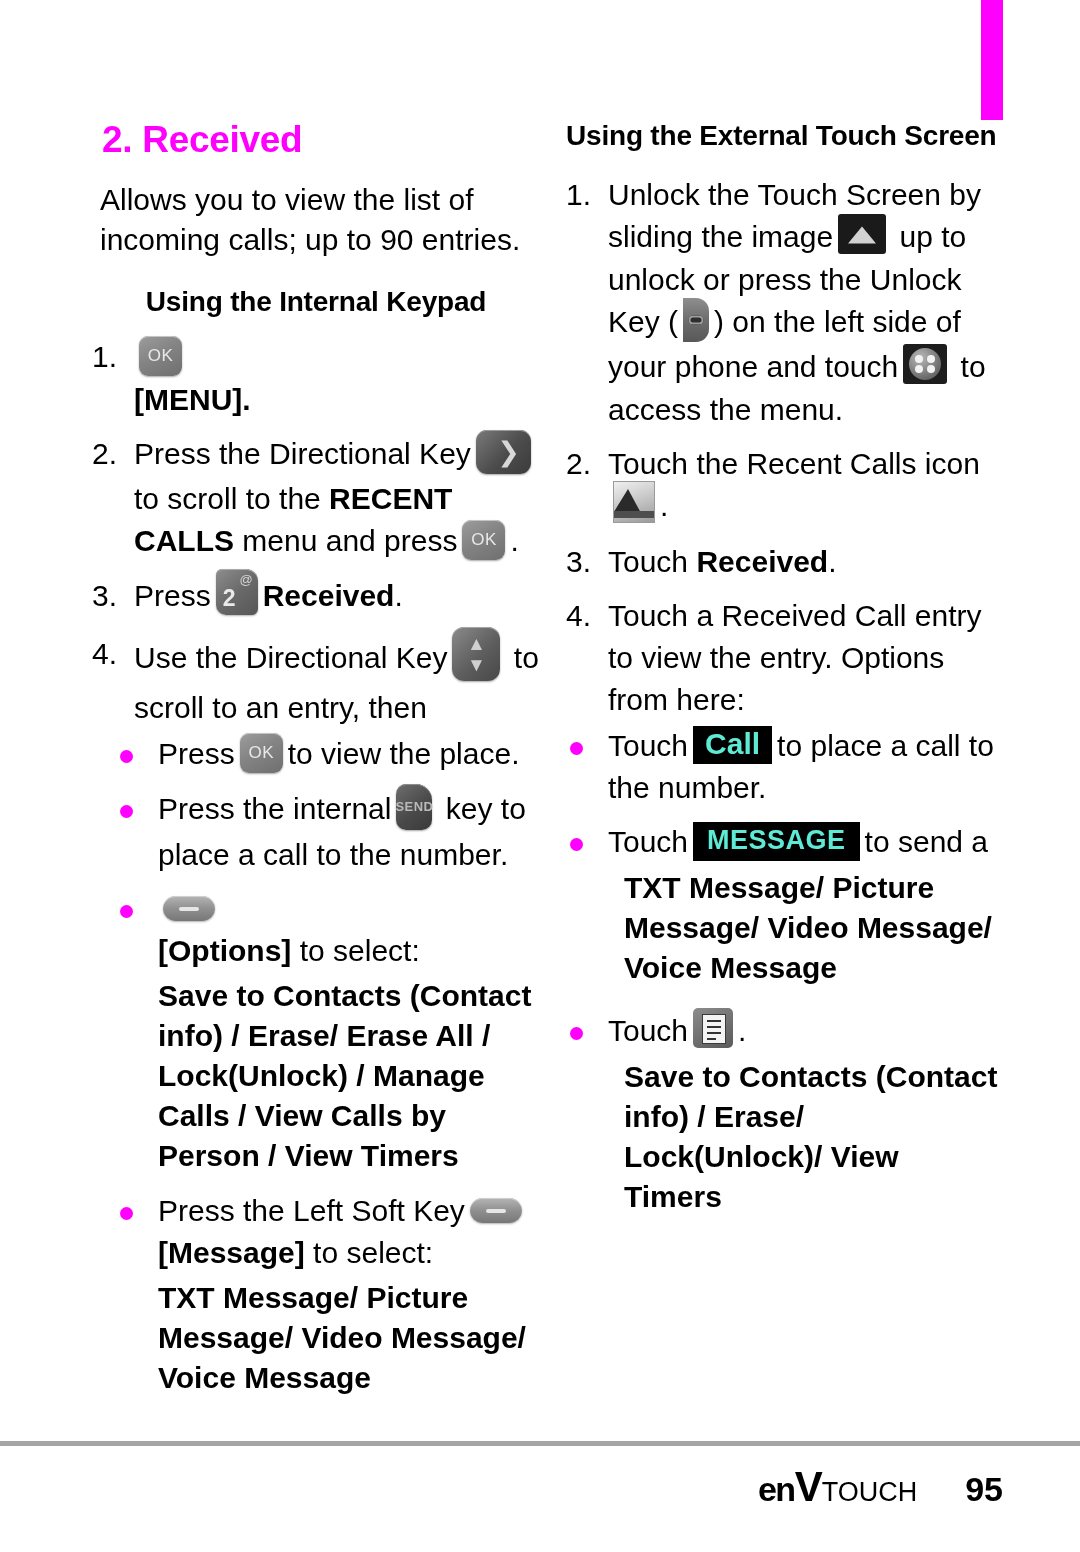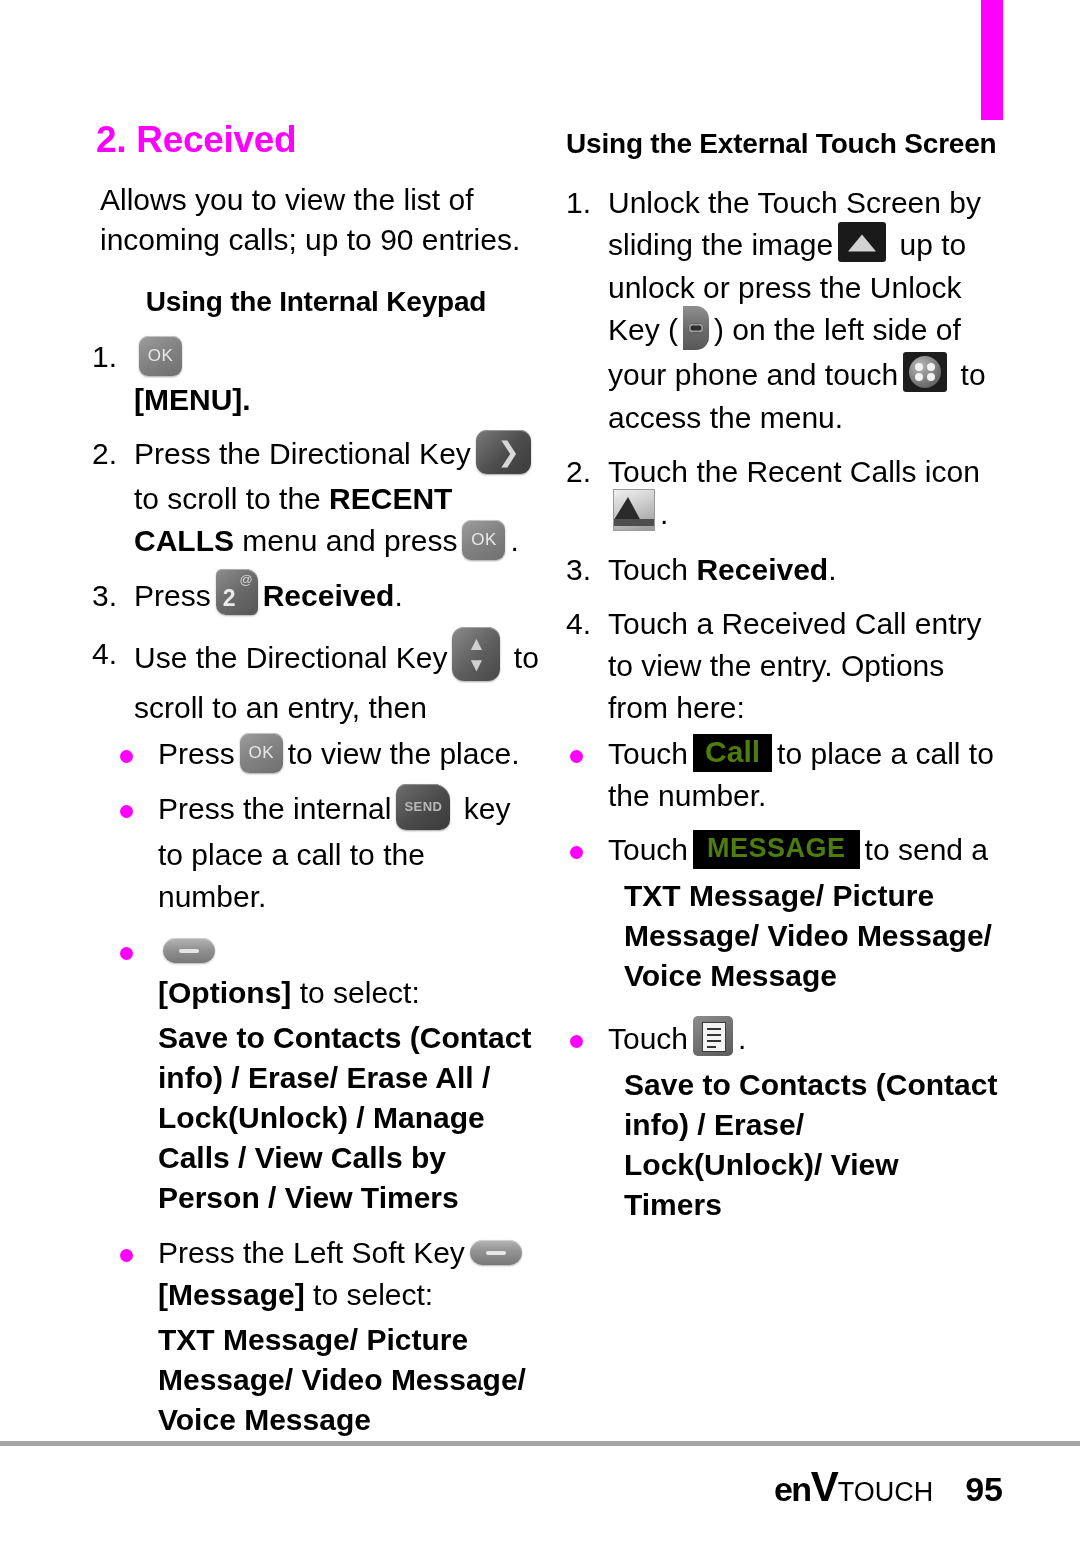--- a/index.html
+++ b/index.html
@@ -47,21 +47,21 @@
   }
   .col-left  { left: 92px;  width: 448px; }
   .col-right { left: 566px; width: 432px; }
 
   
   .section-title {
     color: #ff00ff;
     font-weight: bold;
     font-size: 37px;
     line-height: 44px;
-    margin: 0 0 18px 4px;
+    margin: 0 0 18px 10px;
     letter-spacing: -0.3px;
   }
 
   .intro {
     font-size: 30px;
     line-height: 40px;
     margin: 0 0 24px 8px;
   }
 
   .subhead {
@@ -69,21 +69,21 @@
     font-size: 28px;
     line-height: 36px;
     margin: 0 0 16px 0;
     letter-spacing: -0.2px;
     text-align: center;
   }
   .subhead-right {
     font-weight: bold;
     font-size: 28px;
     line-height: 36px;
-    margin: 8px 0 20px 0;
+    margin: 0 0 20px 0;
     letter-spacing: -0.2px;
   }
 
   
   .step {
     position: relative;
     font-size: 30px;
     line-height: 42px;
     margin: 0 0 12px 0;
     padding-left: 42px;
@@ -210,21 +210,21 @@
   .ico-key2 .at {
     position: absolute;
     right: 5px; top: 4px;
     color: #d5d5d5;
     font-size: 13px;
     line-height: 1;
   }
 
   
   .ico-send {
-    width: 54px; height: 46px;
+    width: 36px; height: 46px;
     border-radius: 10px 16px 10px 10px;
     background: linear-gradient(140deg,#6e6e6e 0%,#4a4a4a 55%,#3a3a3a 100%);
     box-shadow: inset 0 1px 0 #8d8d8d, 0 1px 2px rgba(0,0,0,.35);
     top: -4px;
   }
   .ico-send .lbl {
     position: absolute; inset: 0;
     display:flex; align-items:center; justify-content:center;
     color: #b9b9b9;
     font-size: 13px;
@@ -355,21 +355,21 @@
   .ico-list .ln.l1 { top: 5px; }
   .ico-list .ln.l2 { top: 11px; }
   .ico-list .ln.l3 { top: 17px; }
   .ico-list .ln.l4 { top: 23px; width: 9px; }
 
   
   .btn-black {
     display: inline-block;
     vertical-align: middle;
     background: #000000;
-    color: #4d7c0f;
+    color: #5eead4;
     font-weight: bold;
     padding: 3px 12px 5px 12px;
     margin: 0 5px;
     line-height: 1;
     position: relative;
     top: -3px;
   }
   .btn-call { font-size: 30px; }
   .btn-message { font-size: 27px; letter-spacing: .5px; padding: 5px 14px 7px 14px; }
 
@@ -381,21 +381,21 @@
     width: 1080px;
     height: 5px;
     background: #a5a5a5;
   }
   .footer {
     position: absolute;
     top: 1466px;
     right: 77px;
     display: flex;
     align-items: baseline;
-    gap: 32px;
+    gap: 48px;
   }
   .logo {
     font-size: 34px;
     line-height: 1;
     white-space: nowrap;
   }
   .logo .en {
     font-weight: bold;
     letter-spacing: -1.5px;
   }

